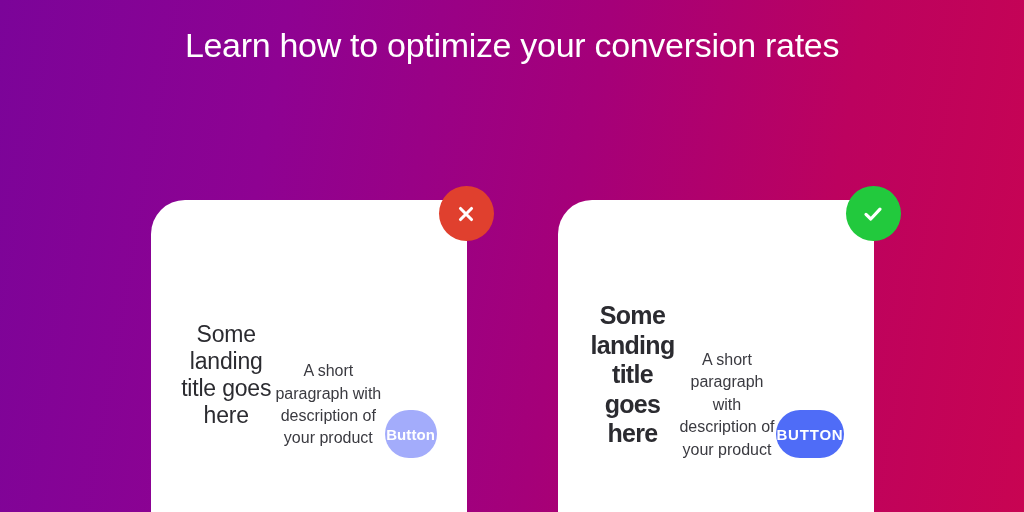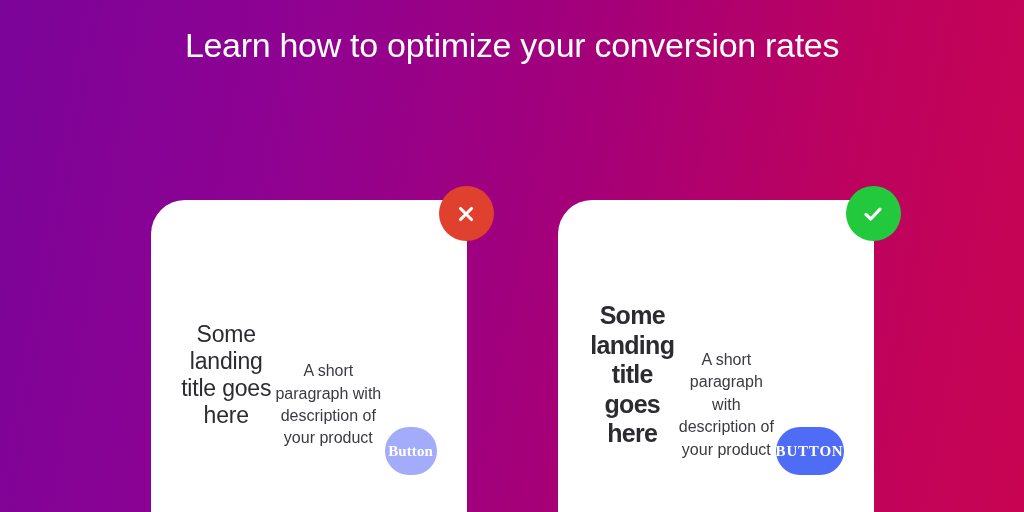--- a/index.html
+++ b/index.html
@@ -101,26 +101,26 @@
     color: #3a3a40;
     font-size: 16px;
     font-weight: 400;
     line-height: 1.4;
     margin-top: 36px;
   }
 
   
   .btn {
     margin-top: auto;
-    margin-bottom: 25px;
+    margin-bottom: 42px;
     border: none;
     border-radius: 40px;
     color: #ffffff;
     cursor: pointer;
-    font-family: Liberation Serif, serif;
+    font-family: Liberation Sans, sans-serif;
     display: flex;
     align-items: center;
     justify-content: center;
   }
   .btn.weak {
     width: 162px;
     height: 48px;
     background: #A3ACFB;
     font-size: 15px;
     font-weight: 700;

